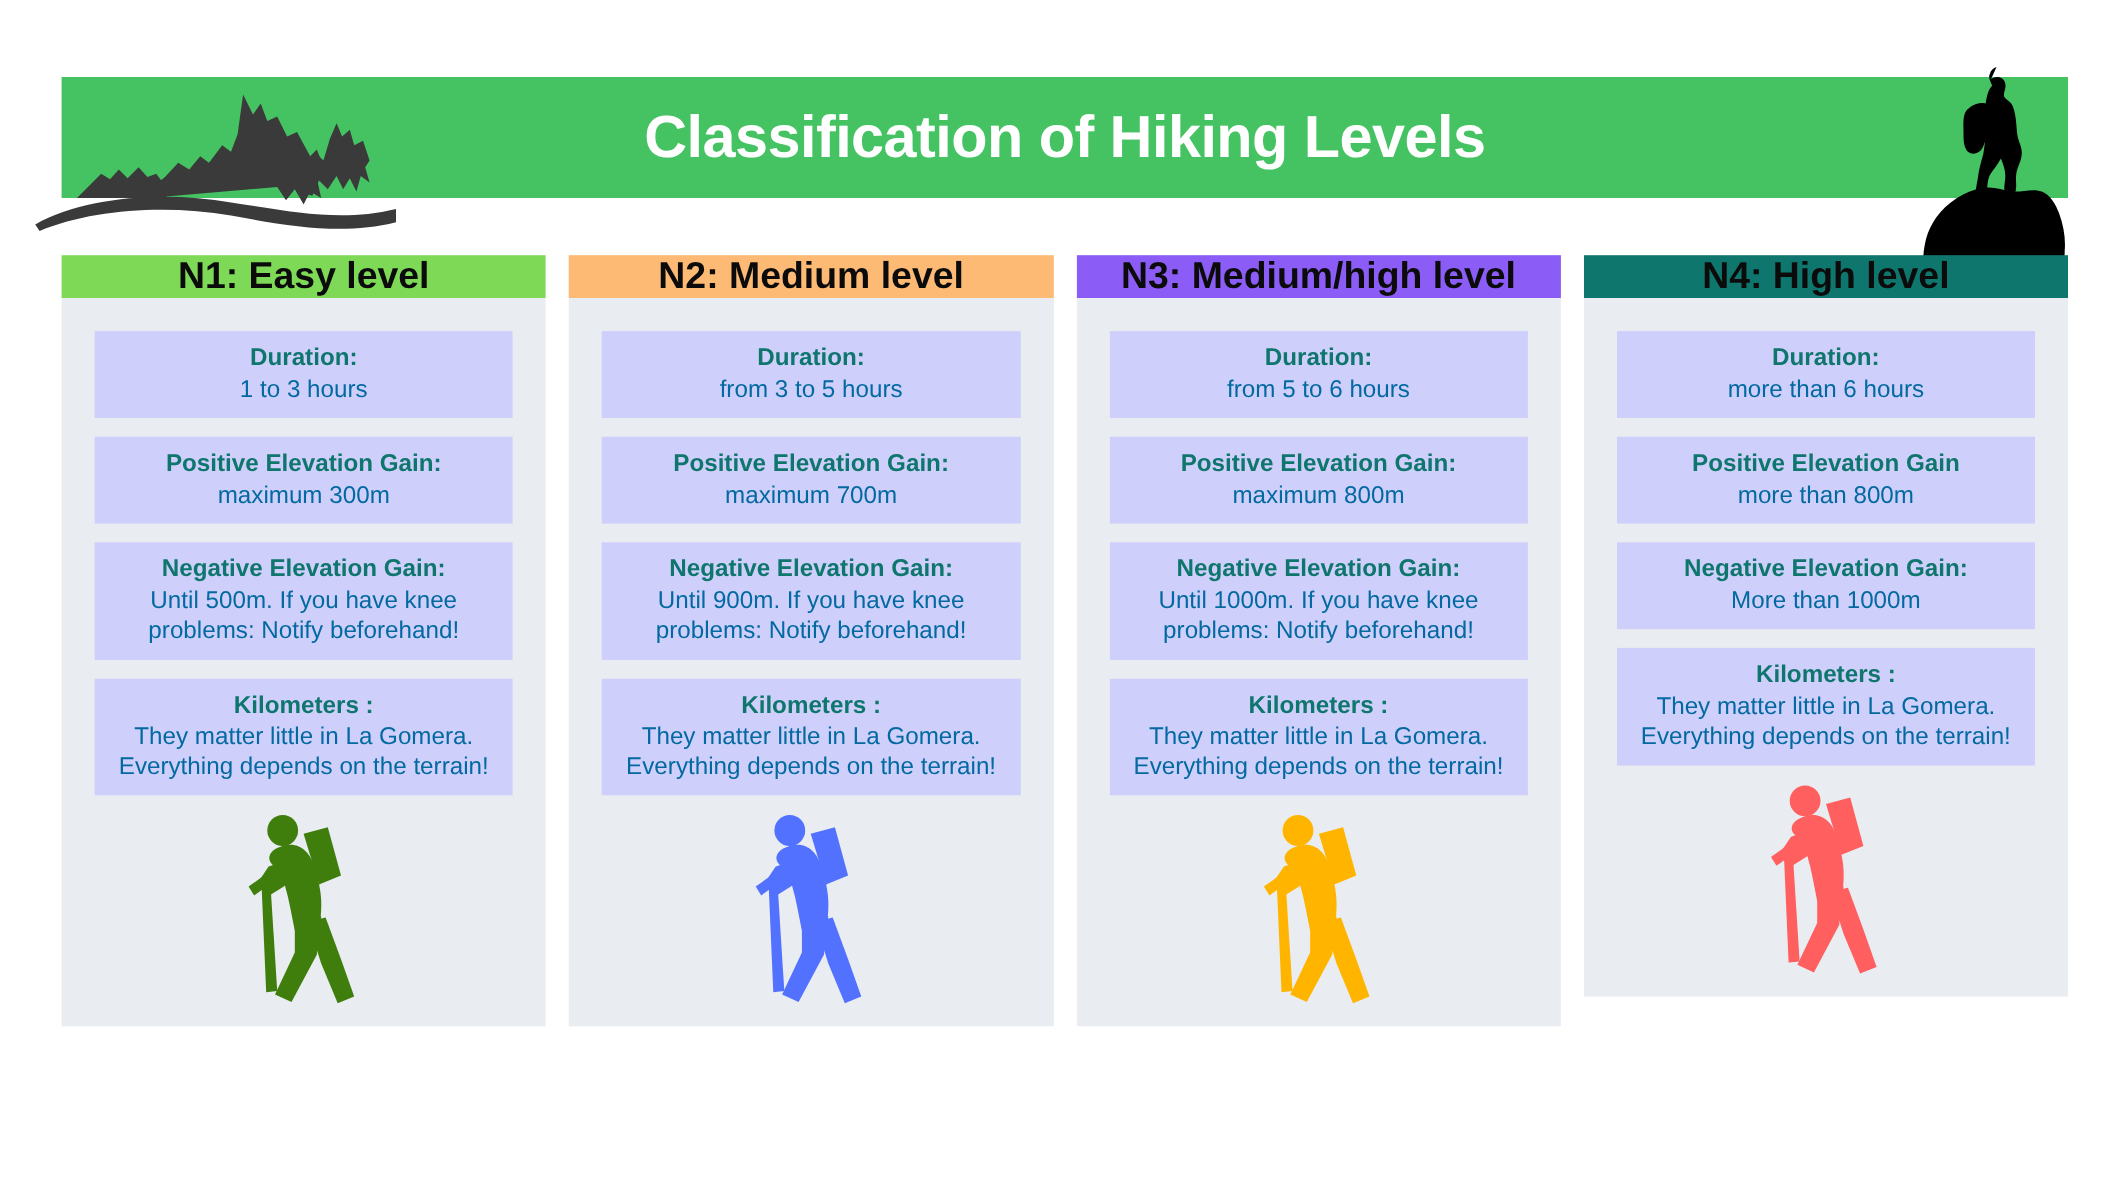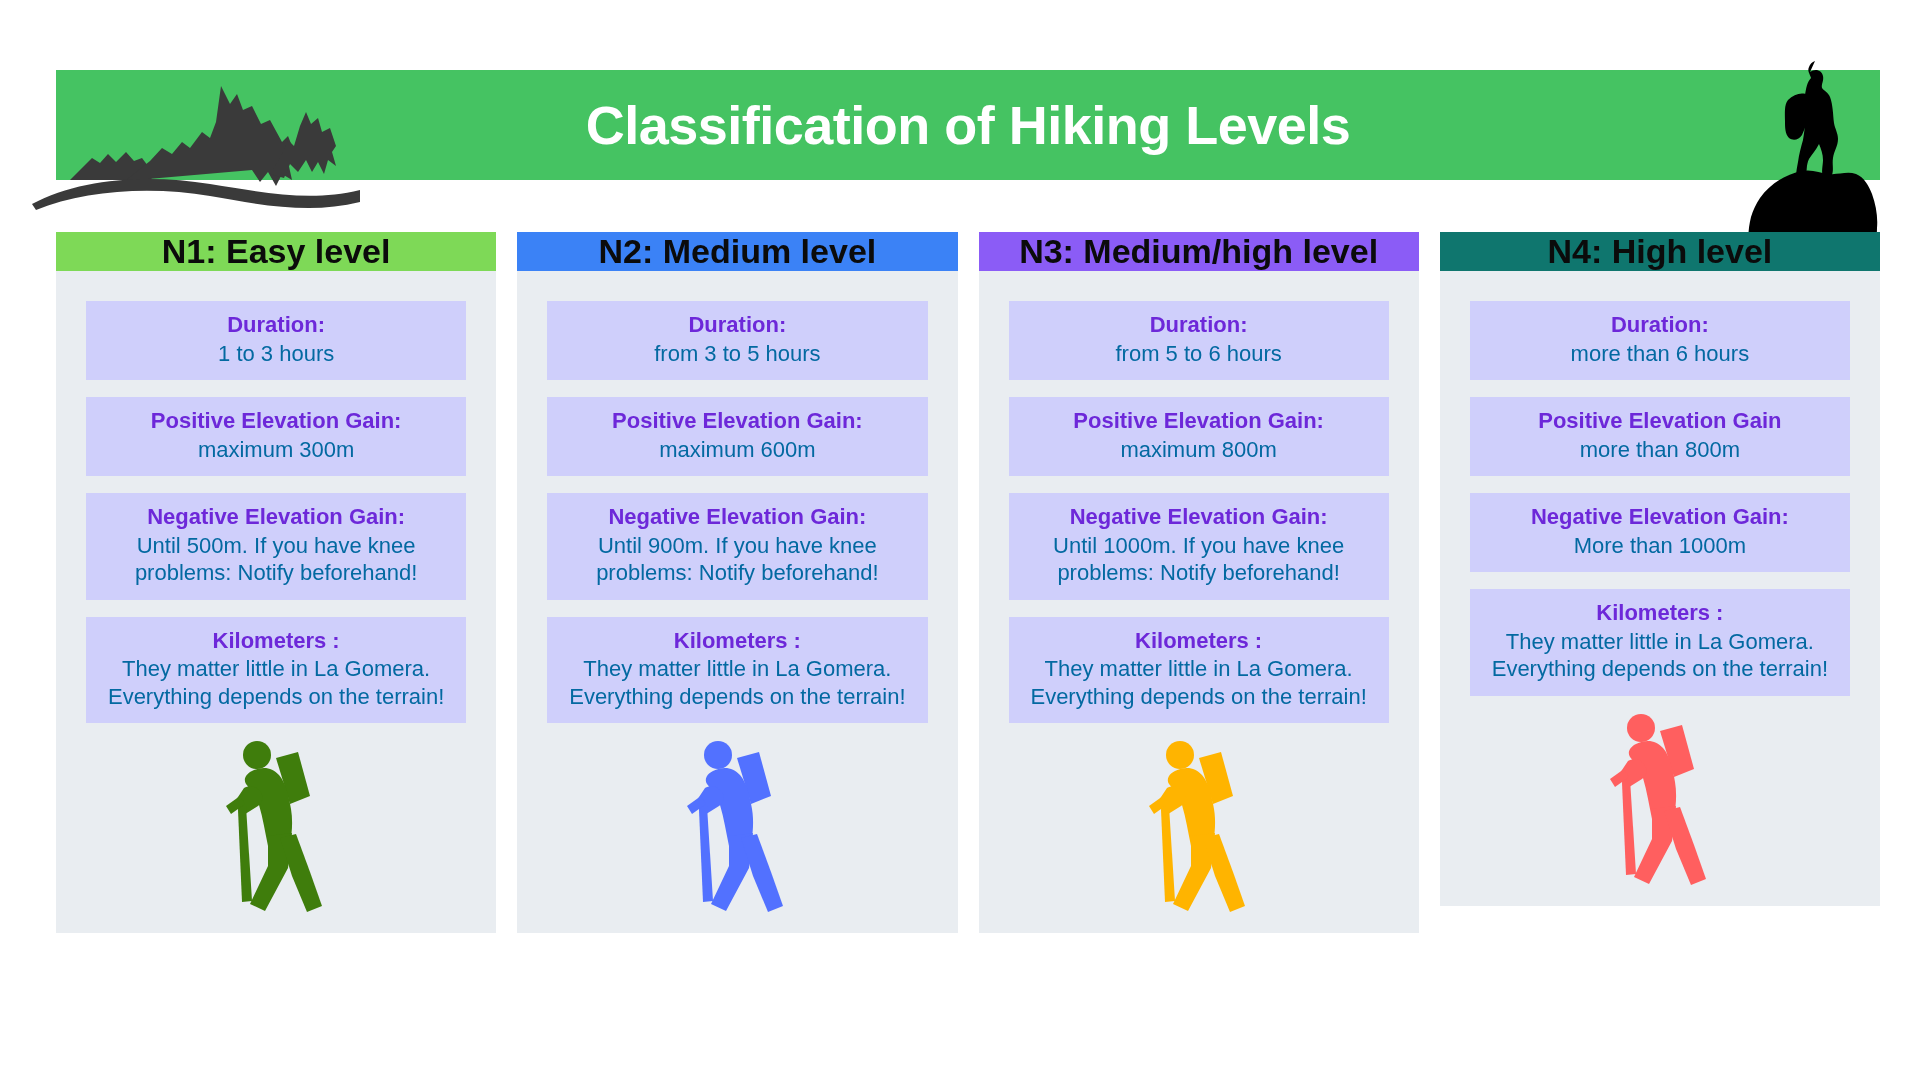--- a/index.html
+++ b/index.html
@@ -48,21 +48,21 @@
     display:flex;flex-direction:column;
   }
   .card{
     background:#cfcffb;
     padding:11px 10px 13px 10px;
     margin-bottom:17px;
     text-align:center;
     box-sizing:border-box;
   }
   .card-title{
-    display:block;font-size:22px;font-weight:bold;color:#6d28d9;
+    display:block;font-size:22px;font-weight:bold;color:#0f766e;
     line-height:1.22;
   }
   .card-text{
     display:block;font-size:22px;color:#0369a1;line-height:1.24;
     margin-top:1px;
   }
   .walker-wrap{
     flex:1;display:flex;align-items:flex-end;justify-content:center;
     padding-bottom:18px;
   }
@@ -126,29 +126,29 @@
               <path d="M22 70 l8 -4 l6 95 l-10 1 z"></path>
               <path d="M52 96 l24 -3 l-4 35 l-23 43 l-15 -7 l18 -38 z"></path>
               <path d="M64 98 l16 -4 l14 38 l12 34 l-15 6 l-15 -36 z"></path>
             </g>
           </svg>
         </div>
       </div>
     </div>
 
     <div class="col">
-      <div class="col-head" style="background:#3b82f6">N2: Medium level</div>
+      <div class="col-head" style="background:#fdba74">N2: Medium level</div>
       <div class="col-body">
         <div class="card">
           <span class="card-title">Duration:</span>
           <span class="card-text">from 3 to 5 hours</span>
         </div>
         <div class="card">
           <span class="card-title">Positive Elevation Gain:</span>
-          <span class="card-text">maximum 600m</span>
+          <span class="card-text">maximum 700m</span>
         </div>
         <div class="card">
           <span class="card-title">Negative Elevation Gain:</span>
           <span class="card-text">Until 900m. If you have knee problems: Notify beforehand!</span>
         </div>
         <div class="card">
           <span class="card-title">Kilometers :</span>
           <span class="card-text">They matter little in La Gomera. Everything depends on the terrain!</span>
         </div>
         <div class="walker-wrap">

